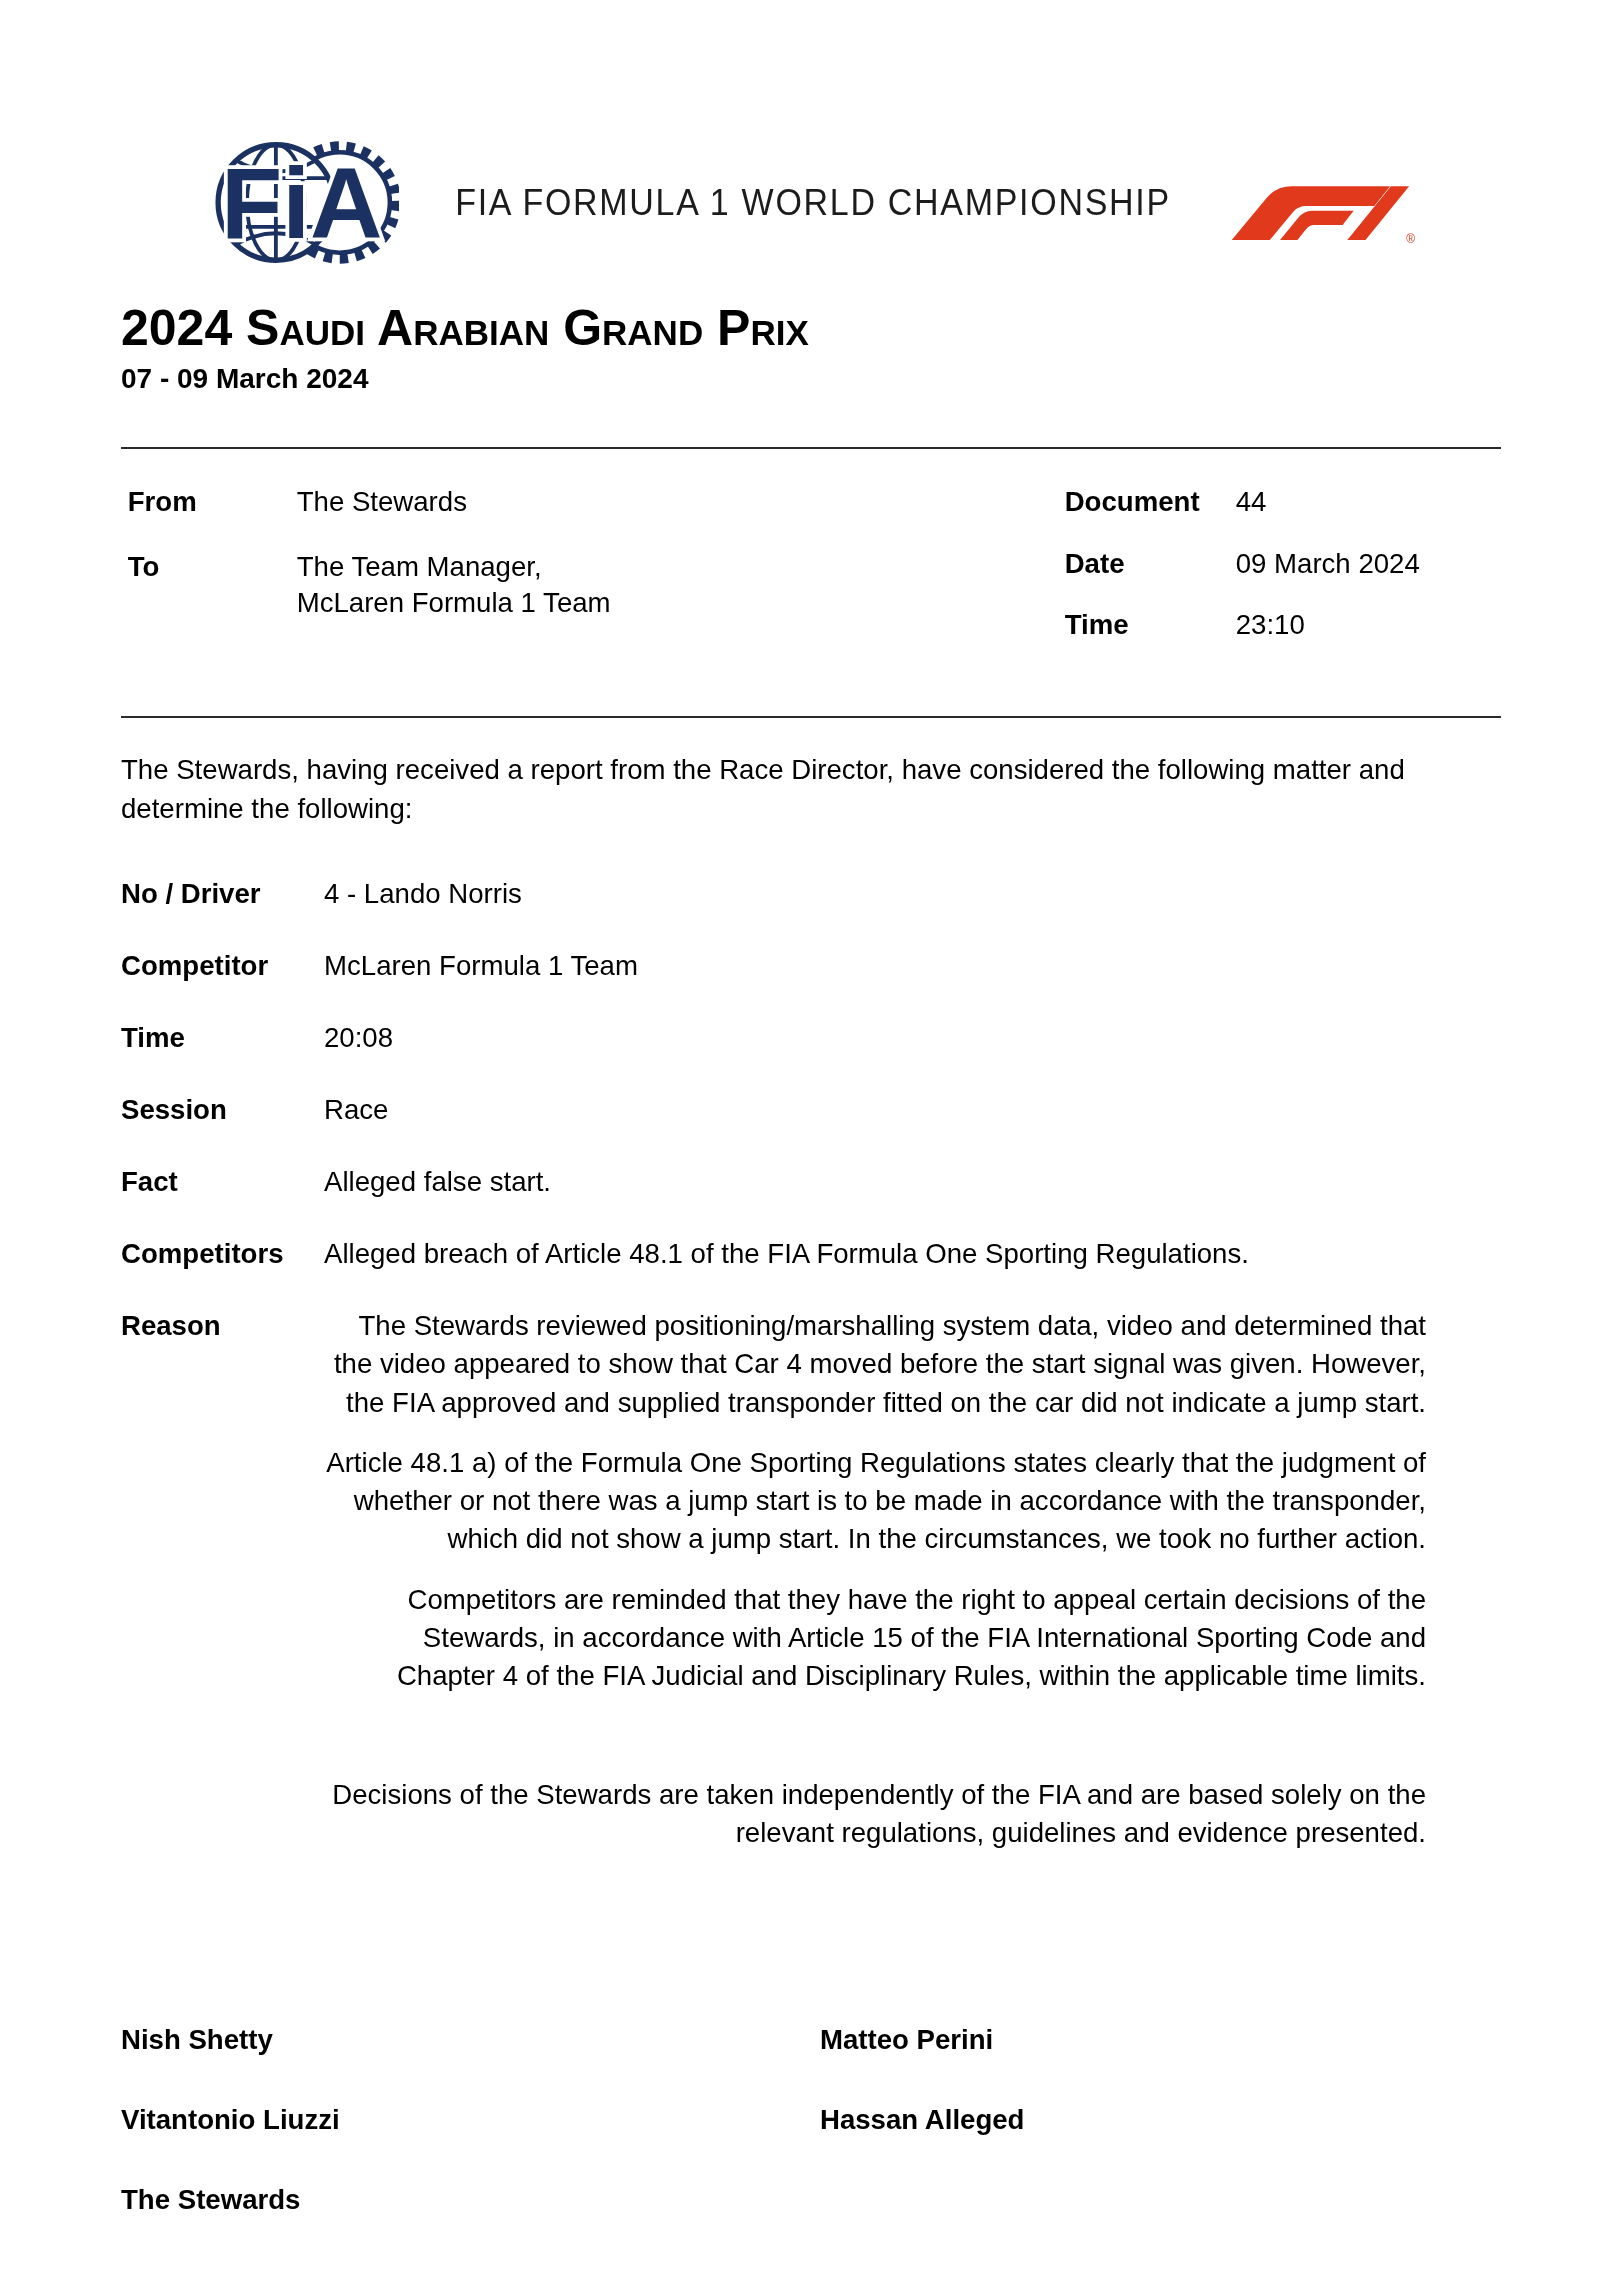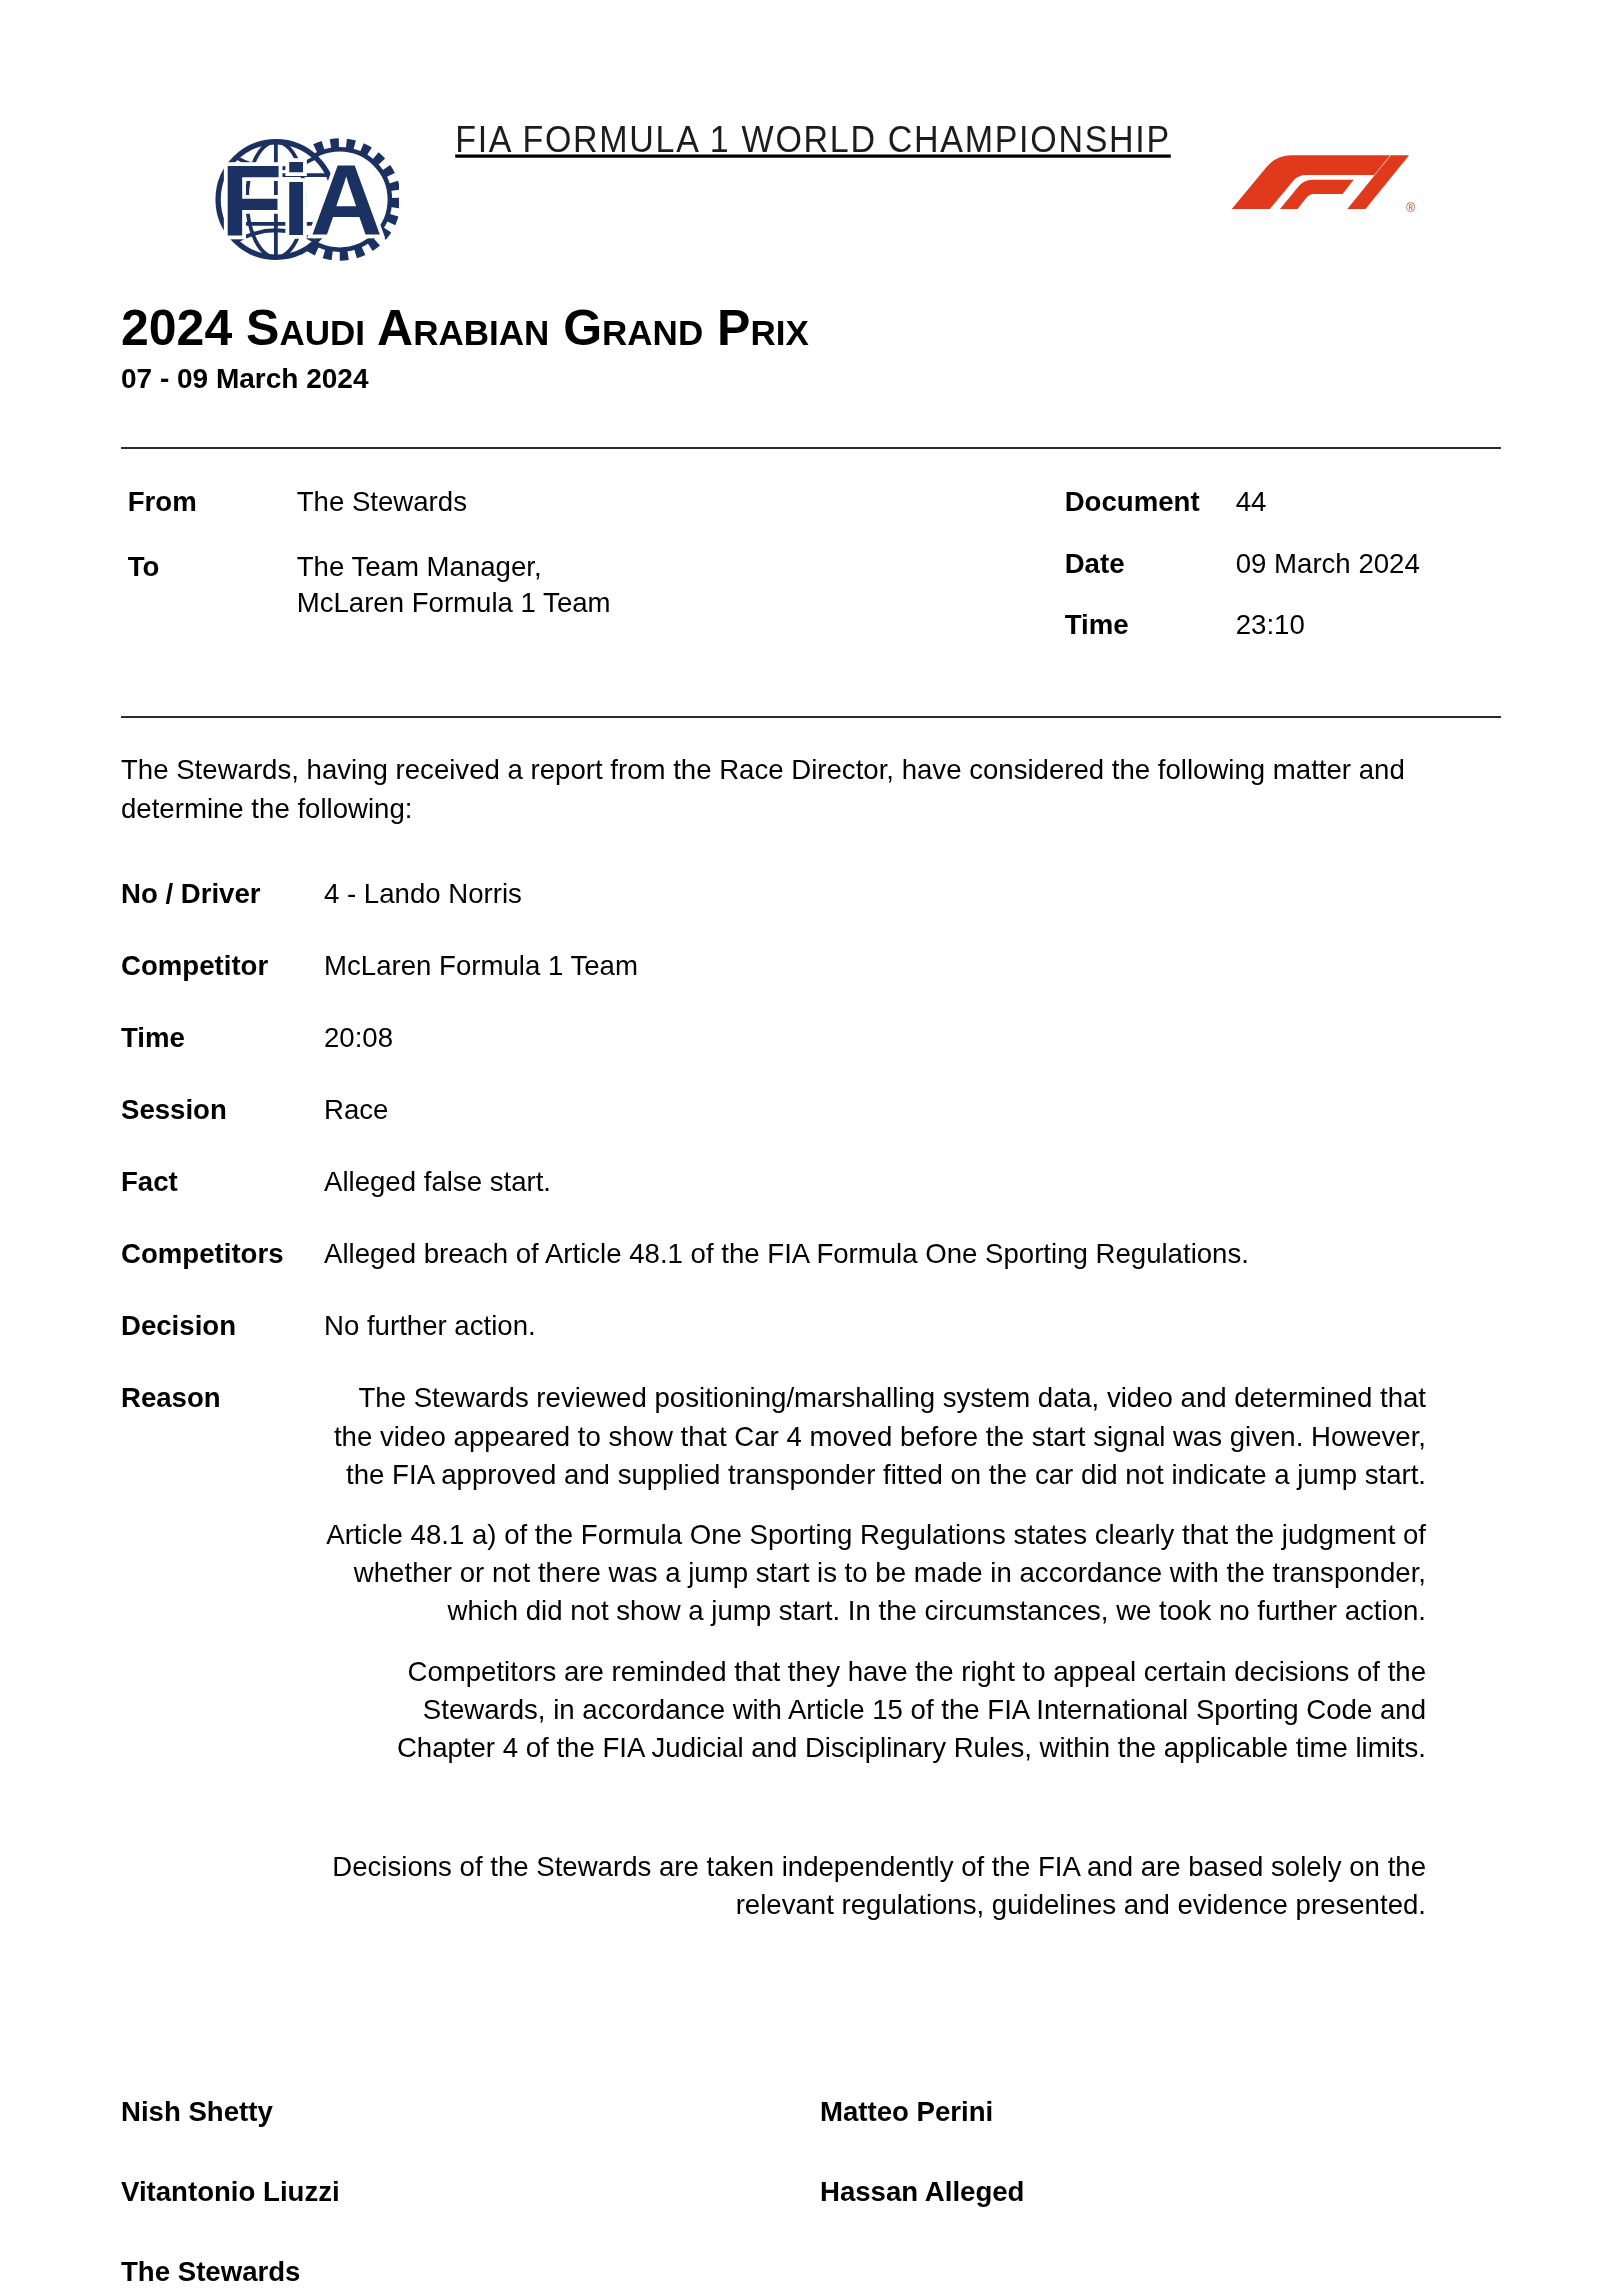--- a/index.html
+++ b/index.html
@@ -17,22 +17,22 @@
   .page {
     box-sizing: border-box;
     width: 1622px;
     min-height: 2295px;
     padding: 125px 121px 50px 121px;
   }
 
   
   .header-row {
     display: flex;
+    align-items: center;
     height: 154px;
-    text-decoration: underline;
   }
   .fia-logo {
     width: 190px;
     height: 149px;
     margin-left: 88px;
     flex: 0 0 auto;
   }
   .wordmark {
     flex: 1 1 auto;
     text-align: center;
@@ -242,24 +242,20 @@
       <div class="field-value">Race</div>
     </div>
     <div class="field-row">
       <div class="field-label">Fact</div>
       <div class="field-value">Alleged false start.</div>
     </div>
     <div class="field-row">
       <div class="field-label">Competitors</div>
       <div class="field-value">Alleged breach of Article 48.1 of the FIA Formula One Sporting Regulations.</div>
     </div>
-    <div class="field-row">
-      <div class="field-label">Decision</div>
-      <div class="field-value">No further action.</div>
-    </div>
 
     <div class="field-row reason-row">
       <div class="field-label">Reason</div>
       <div class="field-value reason-paragraphs">
         <p>The Stewards reviewed positioning/marshalling system data, video and determined that the video appeared to show that Car 4 moved before the start signal was given. However, the FIA approved and supplied transponder fitted on the car did not indicate a jump start.</p>
         <p>Article 48.1 a) of the Formula One Sporting Regulations states clearly that the judgment of whether or not there was a jump start is to be made in accordance with the transponder, which did not show a jump start. In the circumstances, we took no further action.</p>
         <p>Competitors are reminded that they have the right to appeal certain decisions of the Stewards, in accordance with Article 15 of the FIA International Sporting Code and Chapter 4 of the FIA Judicial and Disciplinary Rules, within the applicable time limits.</p>
         <p class="spaced">Decisions of the Stewards are taken independently of the FIA and are based solely on the relevant regulations, guidelines and evidence presented.</p>
       </div>
     </div>

